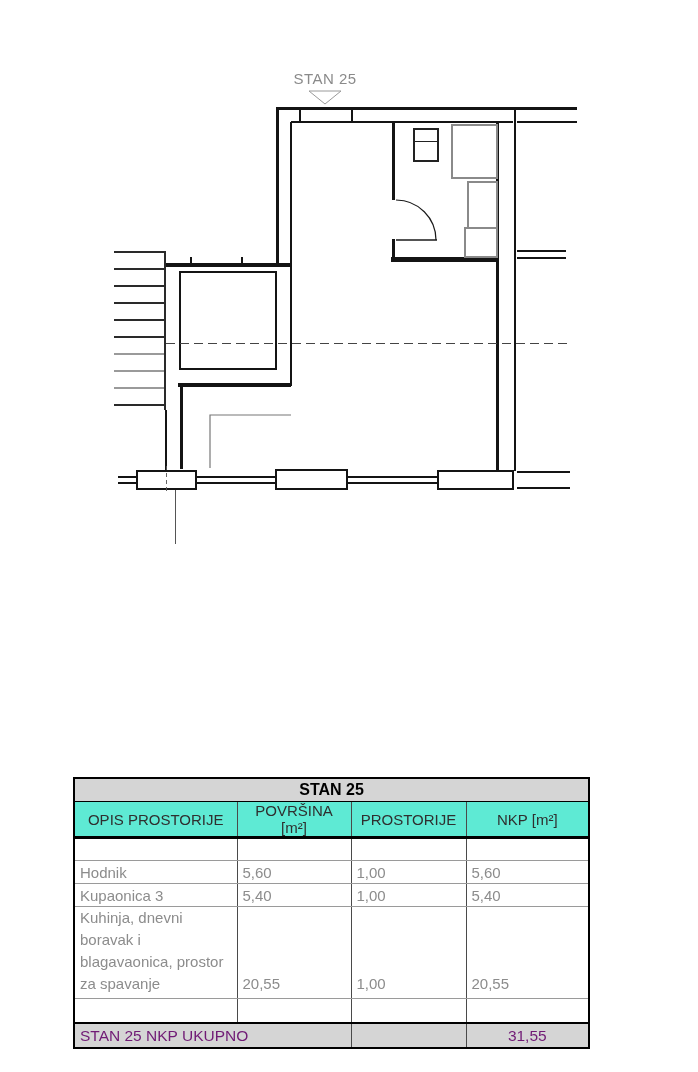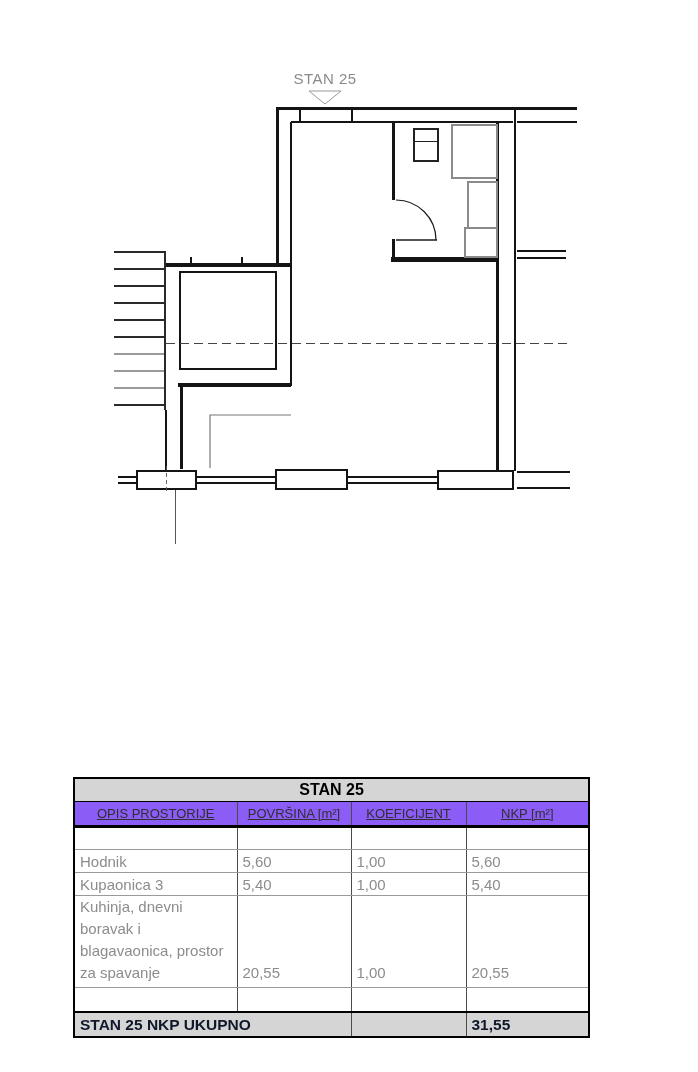--- a/index.html
+++ b/index.html
@@ -16,33 +16,33 @@
   .area-table td{
     border-left:1px solid #4a4a4a;border-right:1px solid #4a4a4a;
     border-bottom:1px solid #9a9a9a;
     padding:0 5px;overflow:hidden;
   }
   tr.title-row td{
     background:#d5d5d5;color:#000;font-weight:bold;font-size:16px;
     text-align:center;height:22px;border-bottom:1px solid #000;
   }
   tr.head-row td{
-    background:#8b5cf6;color:#2f2f2f;text-align:center;height:23px;
-    border-bottom:3px solid #000;font-size:13px;text-decoration:underline;
+    background:#5eead4;color:#2f2f2f;text-align:center;height:23px;
+    border-bottom:3px solid #000;font-size:15px;
   }
   tr.empty-row td{height:21px;}
   tr.data-row td{height:22px;margin-top:8px;}
   tr.data-row td.num, tr.big-row td.num{text-align:left;}
   tr.big-row td{height:66px;vertical-align:bottom;padding-bottom:3px;line-height:22px;}
   tr.empty-row2 td{height:23px;}
   tr.total-row td{
-    background:#d5d5d5;color:#0f172a;font-weight:bold;font-size:15.5px;
+    background:#d5d5d5;color:#701a75;font-weight:normal;font-size:15.5px;
     height:23px;border-top:2px solid #000;border-bottom:2px solid #000;
   }
-  tr.total-row td.num{text-align:left;}
+  tr.total-row td.num{text-align:center;}
 </style>
 </head>
 <body>
 
 <div class="plan">
 <svg width="698" height="760" viewBox="0 0 698 760" xmlns="http://www.w3.org/2000/svg">
 
   <g>
     <text x="325" y="84" text-anchor="middle" font-size="15" letter-spacing="0.5" fill="#8a8a8a">STAN 25</text>
     <polygon points="309,91 341,91 325,104" fill="#ffffff" stroke="#9a9a9a" stroke-width="1"></polygon>
@@ -138,21 +138,21 @@
       <col style="width:115px">
       <col style="width:123px">
   </colgroup>
   <tbody>
     <tr class="title-row">
       <td colspan="4">STAN 25</td>
     </tr>
     <tr class="head-row">
       <td>OPIS PROSTORIJE</td>
       <td>POVRŠINA [m²]</td>
-      <td>KOEFICIJENT</td>
+      <td>PROSTORIJE</td>
       <td>NKP [m²]</td>
     </tr>
     <tr class="empty-row">
       <td></td>
         <td></td>
         <td></td>
         <td></td>
     </tr>
     <tr class="data-row">
       <td>Hodnik</td>

